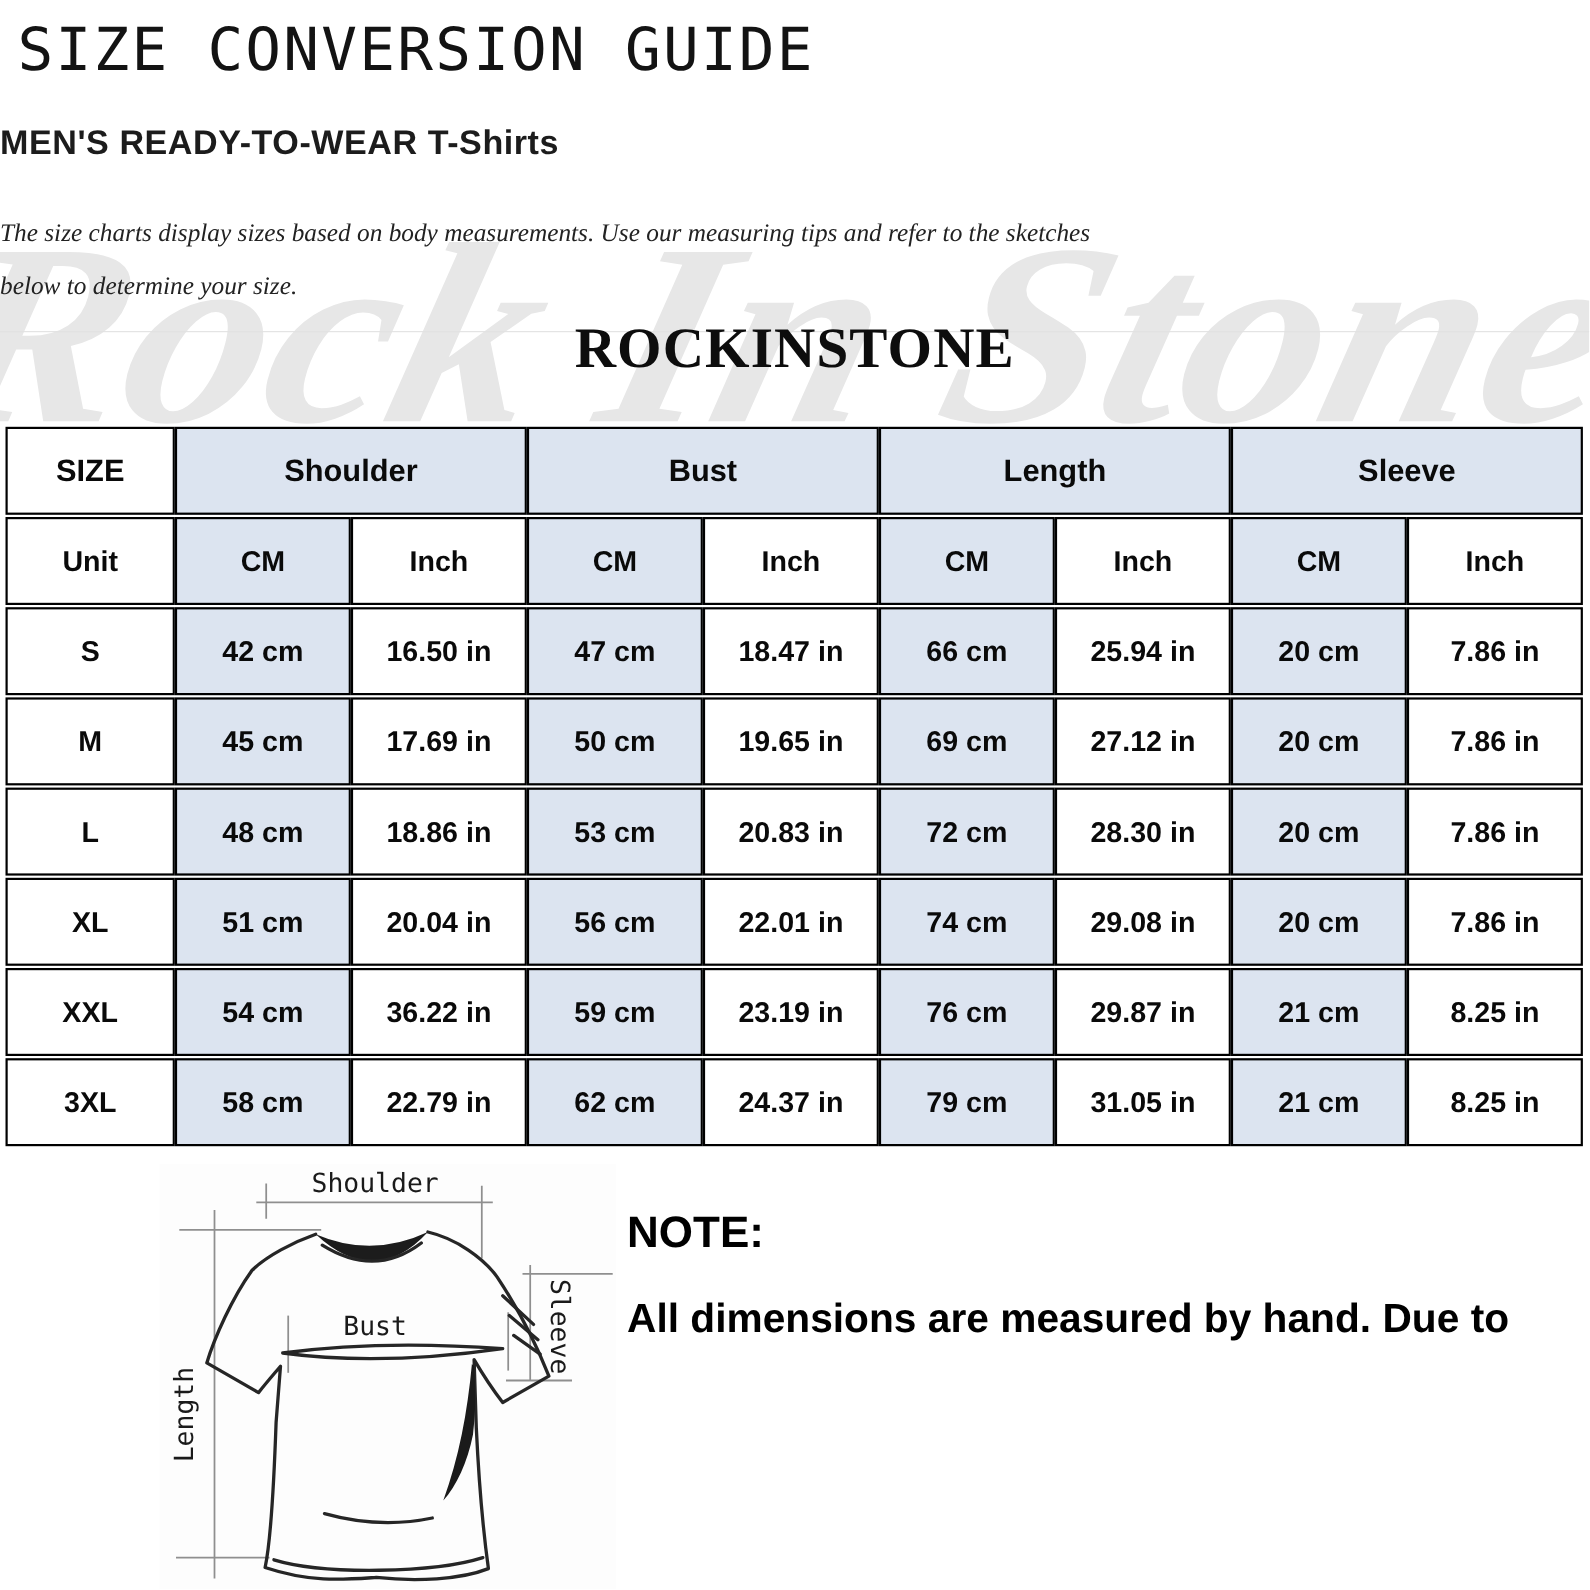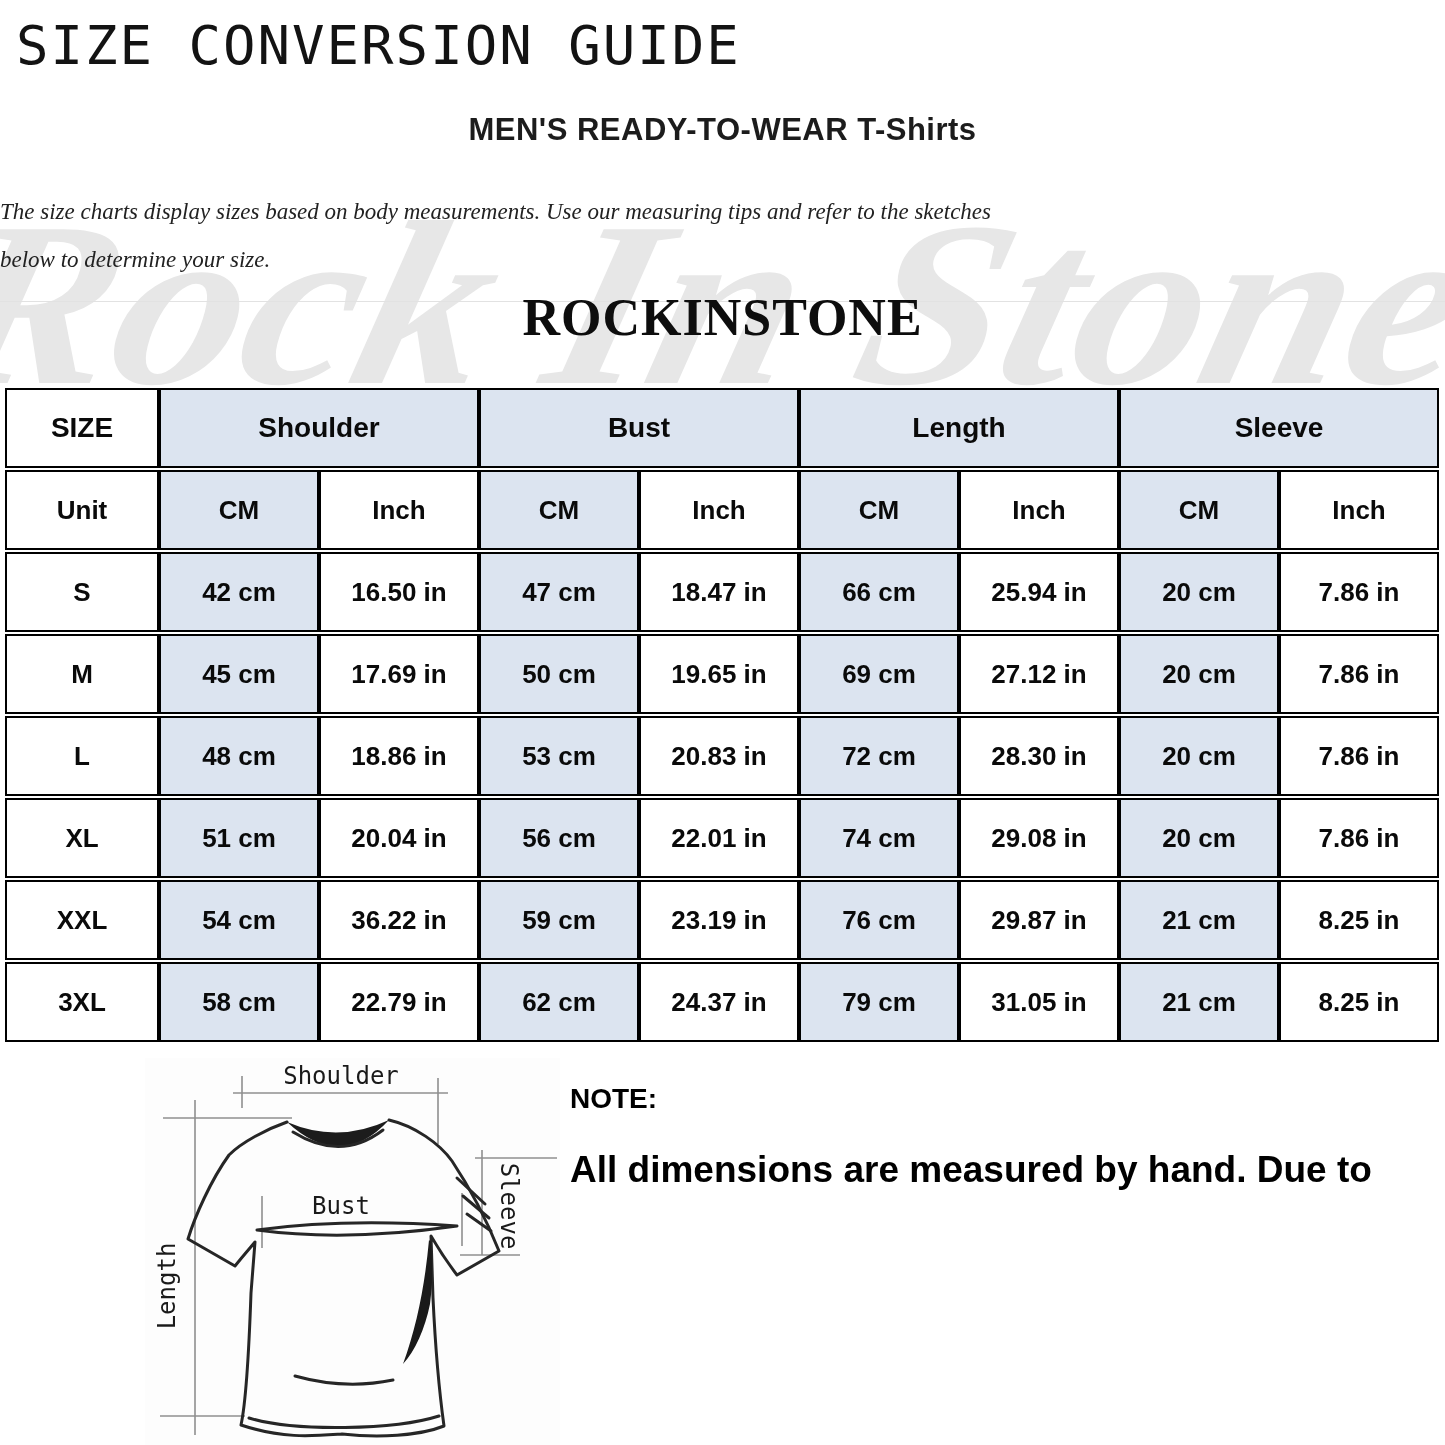--- a/index.html
+++ b/index.html
@@ -7,21 +7,21 @@
         font-family:"Liberation Sans",sans-serif;color:#000;}
 
   
   .watermark-svg{position:absolute;left:0;top:178px;width:1445px;height:230px;z-index:0;}
   .faint-rule{position:absolute;left:0;top:301px;width:1445px;height:1px;background:#e2e2e2;z-index:0;}
 
   
   .title{position:absolute;top:14px;left:16px;width:1445px;z-index:2;
          font-family:"DejaVu Sans Mono",monospace;font-size:54px;font-weight:500;
          letter-spacing:2px;color:#131313;}
-  .subtitle{position:absolute;top:112px;left:0;width:1445px;text-align:center;z-index:2;
+  .subtitle{position:absolute;top:112px;left:0;width:1445px;text-align:left;z-index:2;
             font-family:"Liberation Sans",sans-serif;font-size:31px;font-weight:bold;
             letter-spacing:.5px;color:#1c1c1c;}
   .desc{position:absolute;top:188px;left:0;width:1445px;text-align:left;z-index:2;
         font-family:"Liberation Serif",serif;font-style:italic;font-size:23px;color:#222;
         line-height:48px;}
   .brand{position:absolute;top:288px;left:0;width:1445px;text-align:center;z-index:2;
          font-family:"Liberation Serif",serif;font-size:52px;font-weight:bold;
          letter-spacing:1px;color:#0d0d0d;}
 
   
@@ -39,21 +39,21 @@
   
   .diagram-svg{position:absolute;left:145px;top:1058px;width:415px;height:387px;z-index:1;
                background:#fdfdfd;}
   .mline{stroke:#8f8f8f;stroke-width:1.6;fill:none;}
   .mlabel{font-family:"DejaVu Sans Mono",monospace;font-size:24px;fill:#1a1a1a;}
   .shirt{stroke:#262626;stroke-width:3;fill:none;stroke-linecap:round;stroke-linejoin:round;}
 
   
   .note{position:absolute;left:570px;top:1083px;width:830px;z-index:2;
         font-family:"Liberation Sans",sans-serif;font-weight:bold;color:#000;}
-  .note-heading{font-size:28px;margin:0 0 34px 0;}
+  .note-heading{font-size:40px;margin:16px 0 34px 0;}
   .note-line{font-size:37px;margin:0 12px 37px 0;letter-spacing:0px;}
 </style>
 </head>
 <body>
 
 <div class="page">
 
   <svg class="watermark-svg" viewBox="0 0 1445 230" preserveAspectRatio="none" aria-hidden="true">
     <text x="-20" y="205" textLength="1520" lengthAdjust="spacingAndGlyphs" font-family="Liberation Serif, serif" font-style="italic" font-weight="bold" font-size="235" fill="#e7e7e7" transform="skewX(-14)">Rock In Stone</text>
   </svg>

